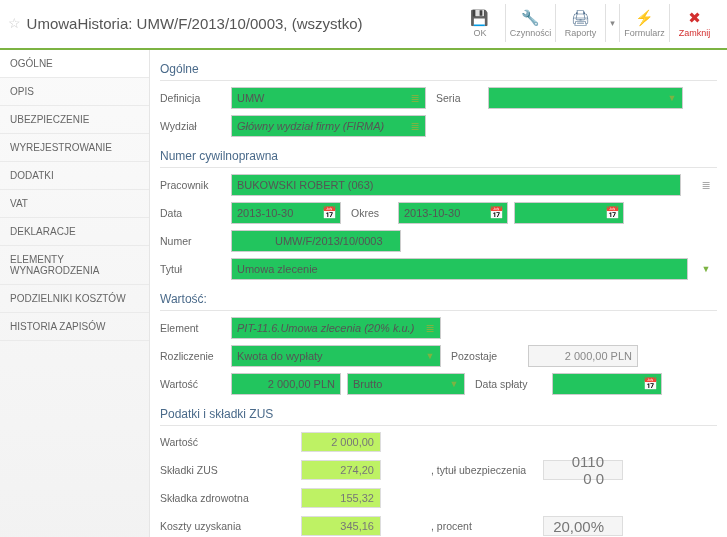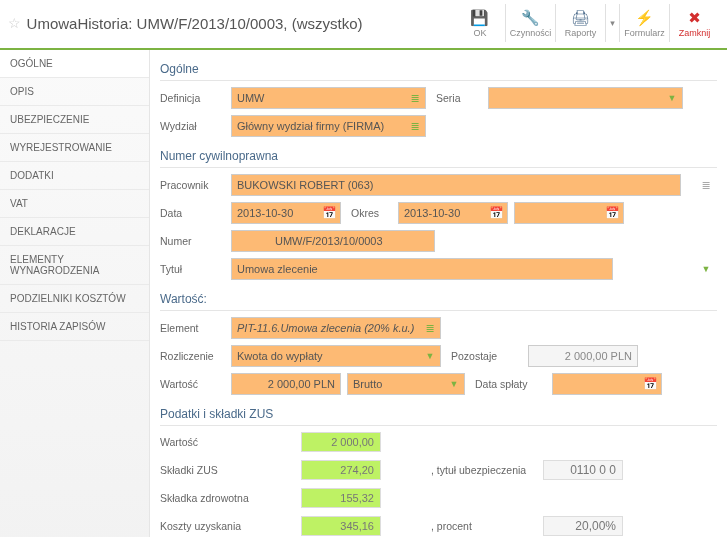--- a/index.html
+++ b/index.html
@@ -23,33 +23,33 @@
   .sb-item.active { background: #fff; }
   
   .main { flex: 1; padding: 6px 10px; }
   .section-title { color: #4a6a8a; font-size: 12px; padding: 6px 0 4px 0; border-bottom: 1px solid #e5e5e5; margin-bottom: 6px; }
   
   .row { display: flex; align-items: center; margin-bottom: 6px; gap: 6px; }
   .lbl { width: 65px; color: #666; font-size: 10.5px; flex-shrink: 0; }
   .lbl-mid { color: #666; font-size: 10.5px; padding: 0 4px; flex-shrink: 0; }
   
   .input-wrap { position: relative; display: inline-flex; align-items: center; }
-  .inp { border: 1px solid #ccc; height: 22px; padding: 0 5px; font-size: 11px; color: #555; background: #fdba74; }
+  .inp { border: 1px solid #ccc; height: 22px; padding: 0 5px; font-size: 11px; color: #555; background: #22c55e; }
   .inp.ro { background: #f5f5f5; color: #888; text-align: right; }
   .suffix-btn { position: absolute; right: 3px; top: 50%; transform: translateY(-50%); width: 16px; height: 16px; display: flex; align-items: center; justify-content: center; cursor: pointer; }
   .ico-list { color: #7cb342; font-size: 11px; }
   .ico-cal { color: #7cb342; font-size: 12px; }
   .ico-dd { color: #7cb342; font-size: 9px; }
   .ico-list-grey { color: #aaa; font-size: 11px; }
   
   .zus .row { margin-bottom: 8px; }
   .zus .lbl { width: 135px; }
   .zus .val { width: 80px; text-align: right; background: #bef264; border: 1px solid #ddd; height: 20px; padding: 0 6px; font-size: 11px; color: #777; display:flex; align-items:center; justify-content:flex-end; }
   .zus .midlbl { width: 110px; font-size: 10.5px; color: #666; padding-left: 4px; margin-left: 40px; }
-  .zus .val2 { width: 80px; text-align: right; background: #f5f5f5; border: 1px solid #ddd; height: 20px; padding: 0 6px; font-size: 12px; color: #777; display:flex; align-items:center; justify-content:flex-end; position:relative; }
+  .zus .val2 { width: 80px; text-align: right; background: #f5f5f5; border: 1px solid #ddd; height: 20px; padding: 0 18px; font-size: 15px; color: #777; display:flex; align-items:center; justify-content:flex-end; position:relative; }
 </style>
 </head>
 <body>
 
 <div class="header">
   <div class="header-title">
     <span class="star">☆</span>
     <span class="title-text">UmowaHistoria: UMW/F/2013/10/0003, (wszystko)</span>
   </div>
   <div class="toolbar">
@@ -102,21 +102,21 @@
       </div>
       <span class="lbl-mid" style="width:50px">Seria</span>
       <div class="input-wrap">
         <input class="inp" style="width: 195px; padding-right: 22px;">
         <span class="suffix-btn ico-dd">▼</span>
       </div>
     </div>
     <div class="row">
       <span class="lbl">Wydział</span>
       <div class="input-wrap">
-        <input class="inp" style="width: 195px; padding-right: 22px;" value="Główny wydział firmy (FIRMA)">
+        <input class="inp" style="width: 195px; padding-right: 22px; font-style: italic;" value="Główny wydział firmy (FIRMA)">
         <span class="suffix-btn ico-list">≣</span>
       </div>
     </div>
 
     <div class="section-title">Numer cywilnoprawna</div>
     <div class="row">
       <span class="lbl">Pracownik</span>
       <div class="input-wrap" style="flex:1">
         <input class="inp" style="width: 450px; padding-right: 22px;" value="BUKOWSKI ROBERT (063)">
         <span class="suffix-btn ico-list-grey">≣</span>
@@ -133,26 +133,26 @@
         <input class="inp" style="width: 110px; padding-right: 22px;" value="2013-10-30">
         <span class="suffix-btn ico-cal">📅</span>
       </div>
       <div class="input-wrap">
         <input class="inp" style="width: 110px; padding-right: 22px;" value="">
         <span class="suffix-btn ico-cal">📅</span>
       </div>
     </div>
     <div class="row">
       <span class="lbl">Numer</span>
-      <input class="inp" style="width: 204px; padding-left: 43px;" value="UMW/F/2013/10/0003">
+      <input class="inp" style="width: 170px; padding-left: 43px;" value="UMW/F/2013/10/0003">
     </div>
     <div class="row">
       <span class="lbl">Tytuł</span>
       <div class="input-wrap" style="flex:1">
-        <input class="inp" style="width: 382px; padding-right: 38px;" value="Umowa zlecenie">
+        <input class="inp" style="width: 457px; padding-right: 38px;" value="Umowa zlecenie">
         <span class="suffix-btn ico-dd">▼</span>
       </div>
     </div>
 
     <div class="section-title">Wartość:</div>
     <div class="row">
       <span class="lbl">Element</span>
       <div class="input-wrap">
         <input class="inp" style="width: 210px; padding-right: 22px; font-style: italic;" value="PIT-11.6.Umowa zlecenia (20% k.u.)">
         <span class="suffix-btn ico-list">≣</span>

